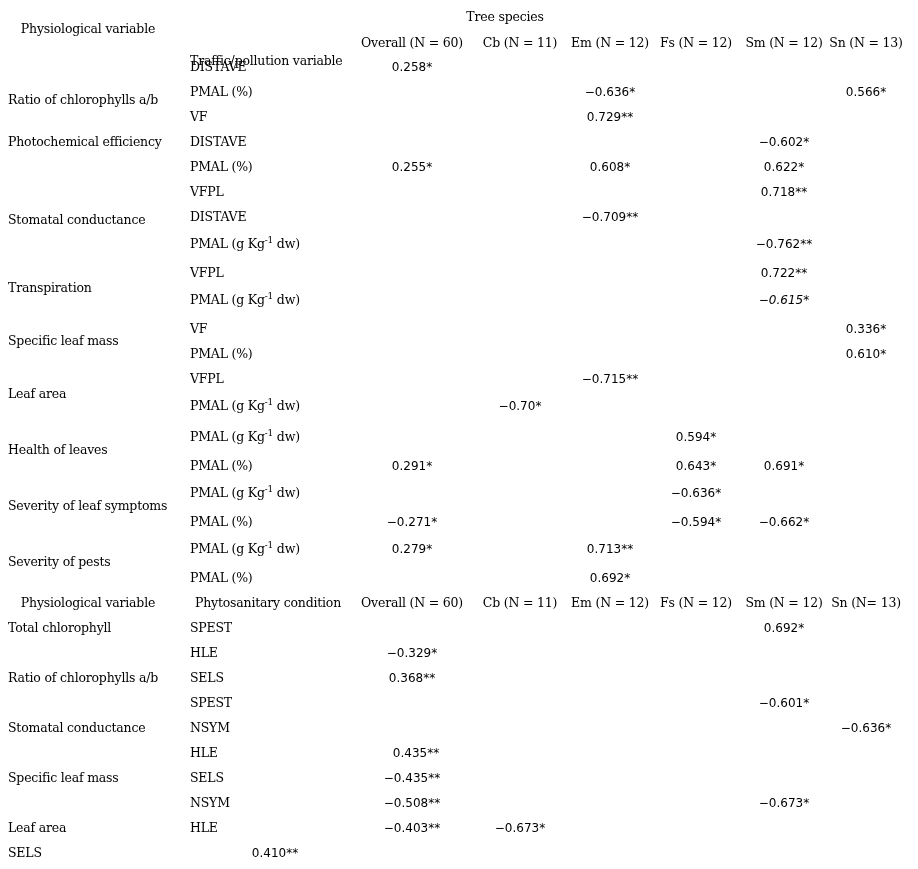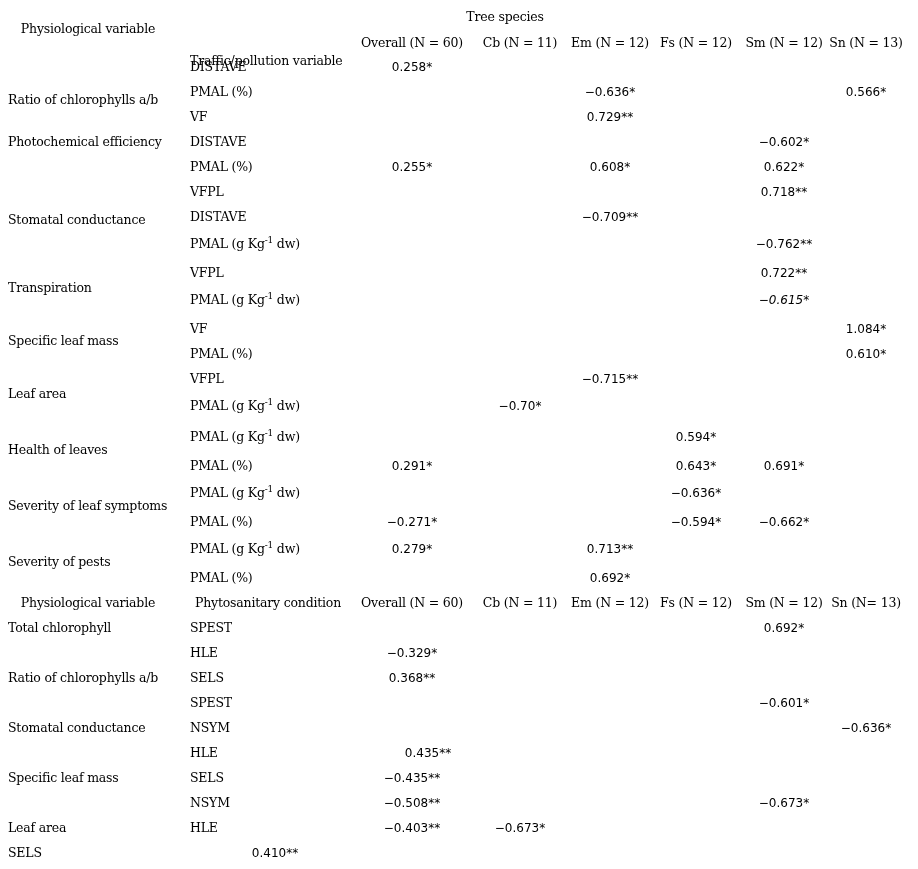--- a/index.html
+++ b/index.html
@@ -53,21 +53,21 @@
     <div class="abs sans center" style="left: 784px; top: 184px;">0.718**</div>
     <div class="abs serif" style="left: 190px; top: 209px;"><span>DISTAVE</span></div>
     <div class="abs sans center" style="left: 610px; top: 209px;">−0.709**</div>
     <div class="abs serif" style="left: 190px; top: 236px;"><span>PMAL (g Kg</span><sup>-1</sup><span> dw)</span></div>
     <div class="abs sans center" style="left: 784px; top: 236px;">−0.762**</div>
     <div class="abs serif" style="left: 190px; top: 265px;"><span>VFPL</span></div>
     <div class="abs sans center" style="left: 784px; top: 265px;">0.722**</div>
     <div class="abs serif" style="left: 190px; top: 292px;"><span>PMAL (g Kg</span><sup>-1</sup><span> dw)</span></div>
     <div class="abs sans center" style="left: 784px; top: 292px; font-style: italic;">−0.615*</div>
     <div class="abs serif" style="left: 190px; top: 321px;"><span>VF</span></div>
-    <div class="abs sans center" style="left: 866px; top: 321px;">1.084*</div>
+    <div class="abs sans center" style="left: 866px; top: 321px;">0.336*</div>
     <div class="abs serif" style="left: 190px; top: 346px;"><span>PMAL (%)</span></div>
     <div class="abs sans center" style="left: 866px; top: 346px; text-align: center;">0.610*</div>
     <div class="abs serif" style="left: 190px; top: 371px;"><span>VFPL</span></div>
     <div class="abs sans center" style="left: 610px; top: 371px;">−0.715**</div>
     <div class="abs serif" style="left: 190px; top: 398px;"><span>PMAL (g Kg</span><sup>-1</sup><span> dw)</span></div>
     <div class="abs sans center" style="left: 520px; top: 398px;">−0.70*</div>
     <div class="abs serif" style="left: 190px; top: 429px;"><span>PMAL (g Kg</span><sup>-1</sup><span> dw)</span></div>
     <div class="abs sans center" style="left: 696px; top: 429px;">0.594*</div>
     <div class="abs serif" style="left: 190px; top: 458px;"><span>PMAL (%)</span></div>
     <div class="abs sans center" style="left: 412px; top: 458px;">0.291*</div>
@@ -102,21 +102,21 @@
     <div class="abs sans center" style="left: 784px; top: 620px;">0.692*</div>
     <div class="abs serif" style="left: 190px; top: 645px;">HLE</div>
     <div class="abs sans center" style="left: 412px; top: 645px;">−0.329*</div>
     <div class="abs serif" style="left: 190px; top: 670px;">SELS</div>
     <div class="abs sans center" style="left: 412px; top: 670px;">0.368**</div>
     <div class="abs serif" style="left: 190px; top: 695px;">SPEST</div>
     <div class="abs sans center" style="left: 784px; top: 695px;">−0.601*</div>
     <div class="abs serif" style="left: 190px; top: 720px;">NSYM</div>
     <div class="abs sans center" style="left: 866px; top: 720px;">−0.636*</div>
     <div class="abs serif" style="left: 190px; top: 745px;">HLE</div>
-    <div class="abs sans center" style="left: 428px; top: 745px; text-align: center;">0.435**</div>
+    <div class="abs sans center" style="left: 416px; top: 745px; text-align: center;">0.435**</div>
     <div class="abs serif" style="left: 190px; top: 770px;">SELS</div>
     <div class="abs sans center" style="left: 412px; top: 770px;">−0.435**</div>
     <div class="abs serif" style="left: 190px; top: 795px;">NSYM</div>
     <div class="abs sans center" style="left: 412px; top: 795px;">−0.508**</div>
     <div class="abs sans center" style="left: 784px; top: 795px;">−0.673*</div>
     <div class="abs serif" style="left: 190px; top: 820px;">HLE</div>
     <div class="abs sans center" style="left: 412px; top: 820px;">−0.403**</div>
     <div class="abs sans center" style="left: 520px; top: 820px;">−0.673*</div>
     <div class="abs sans center" style="left: 275px; top: 845px;">0.410**</div>
   </div>

